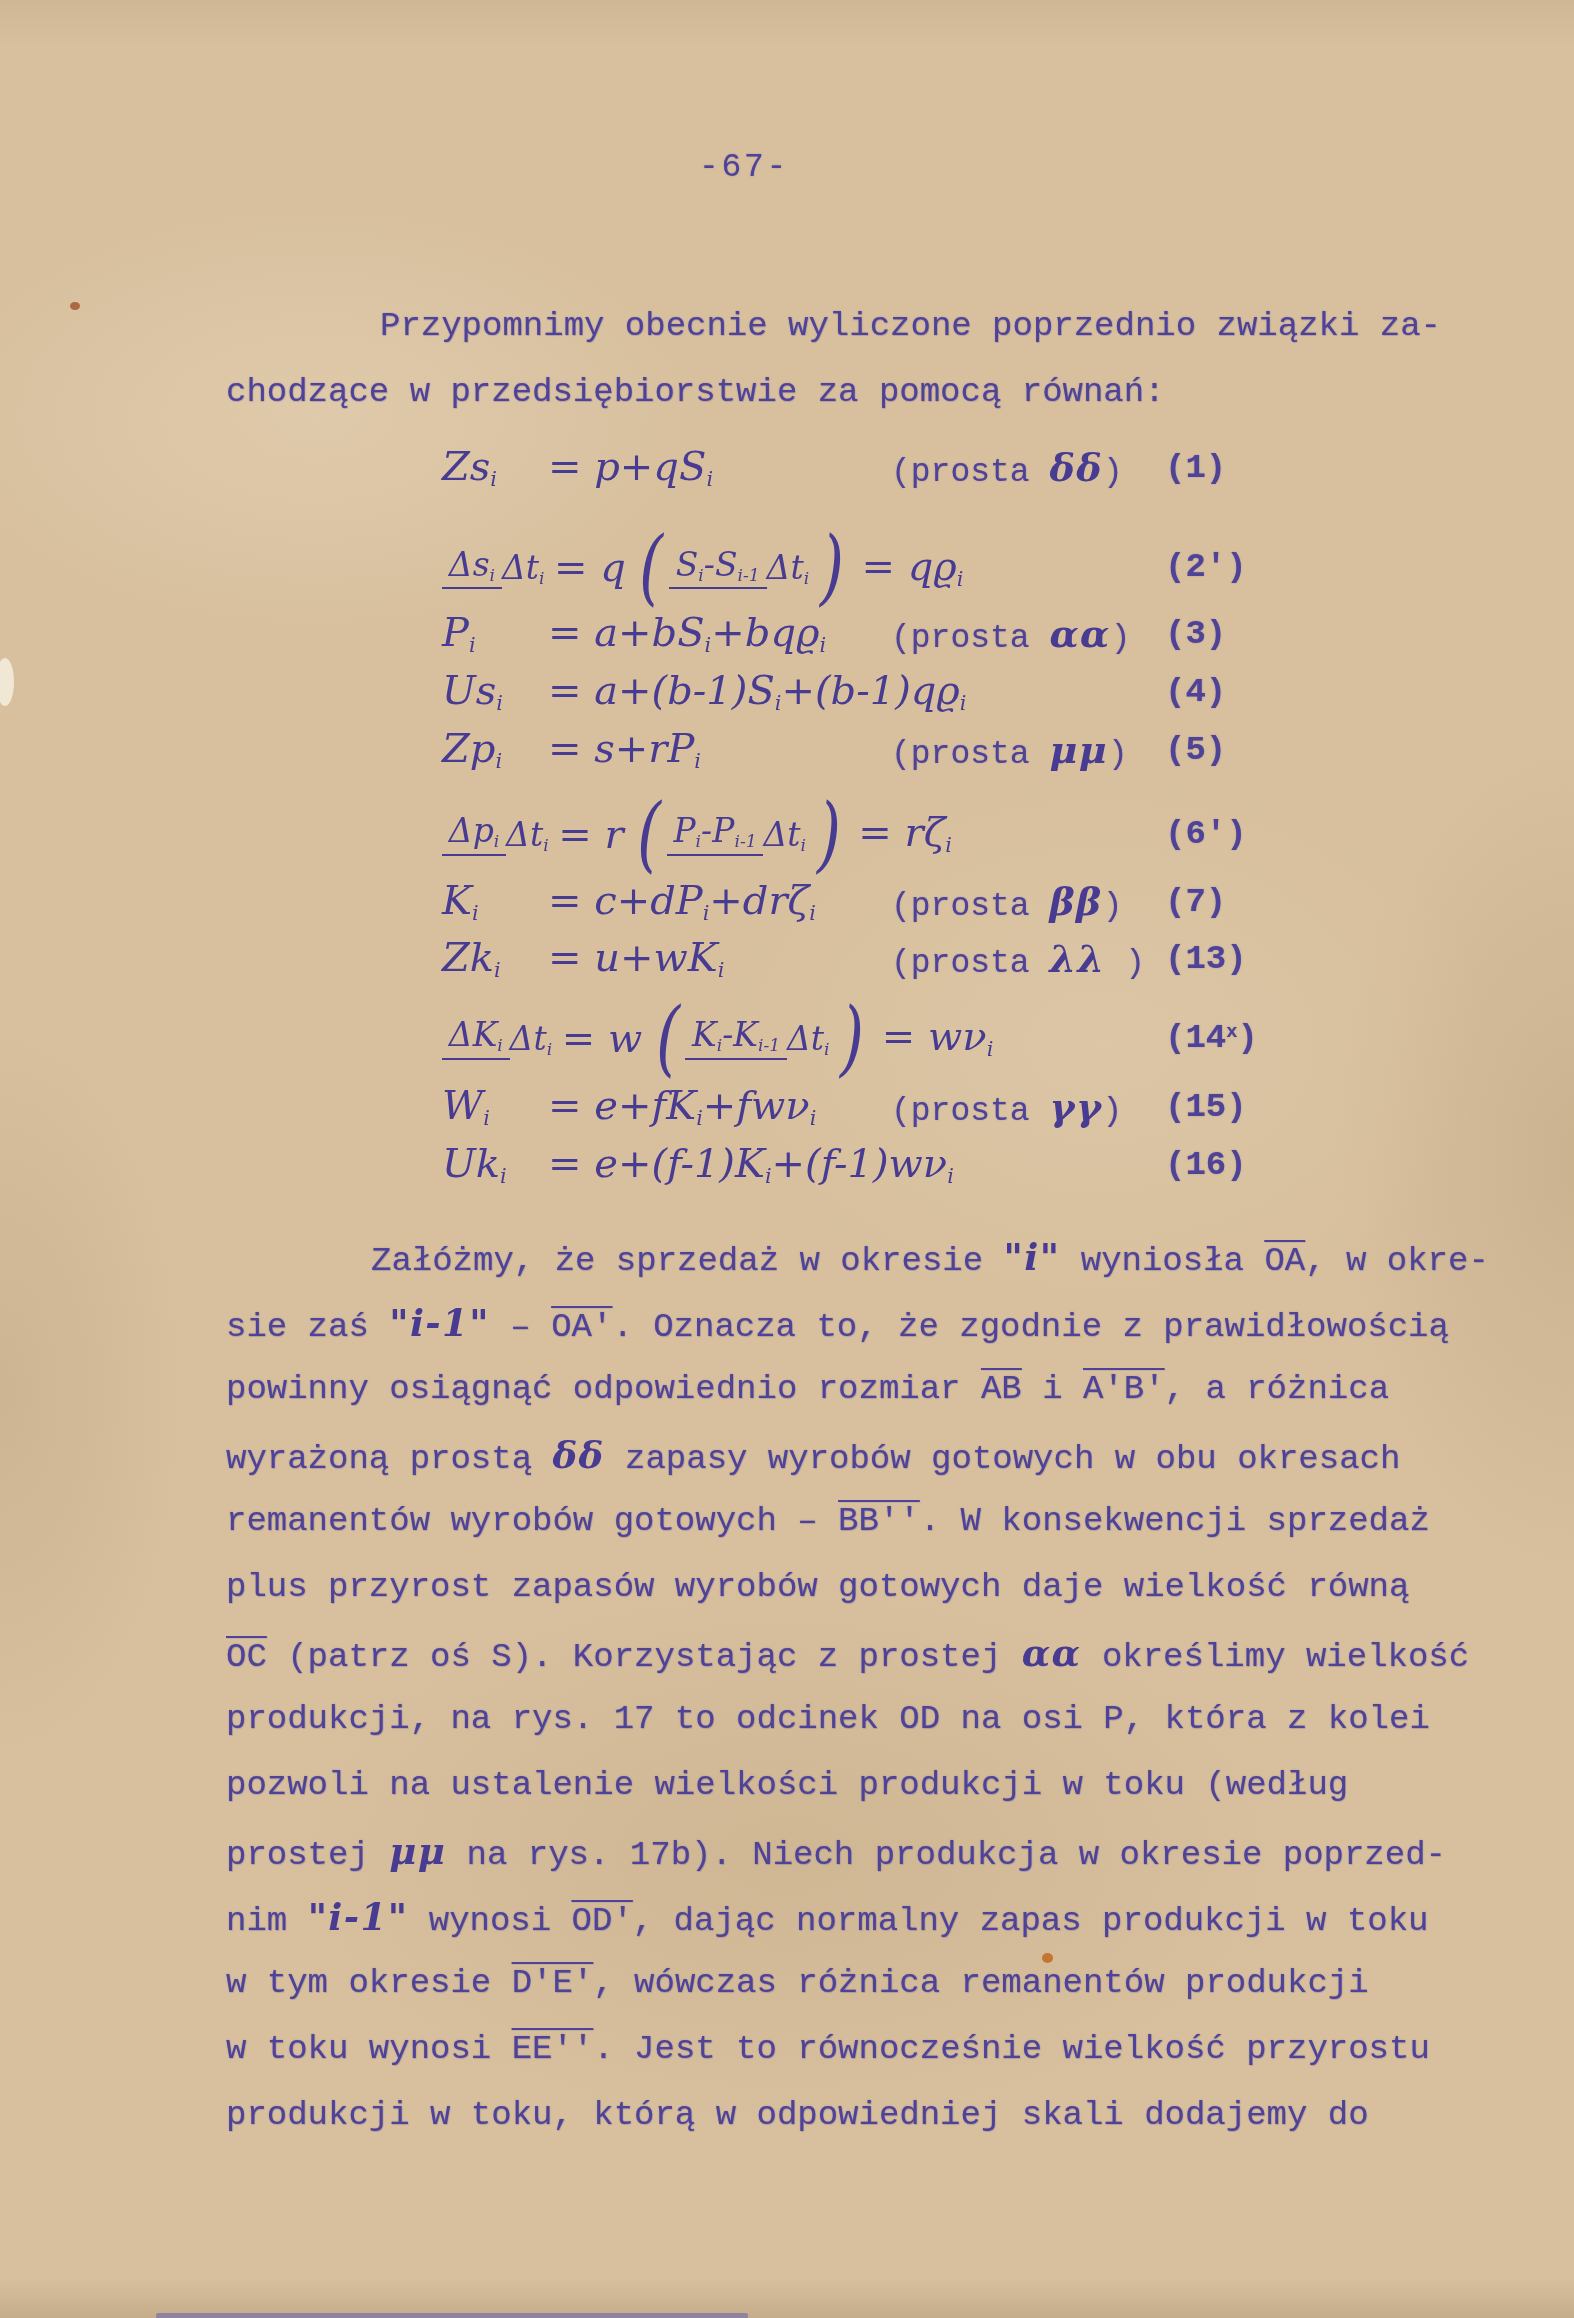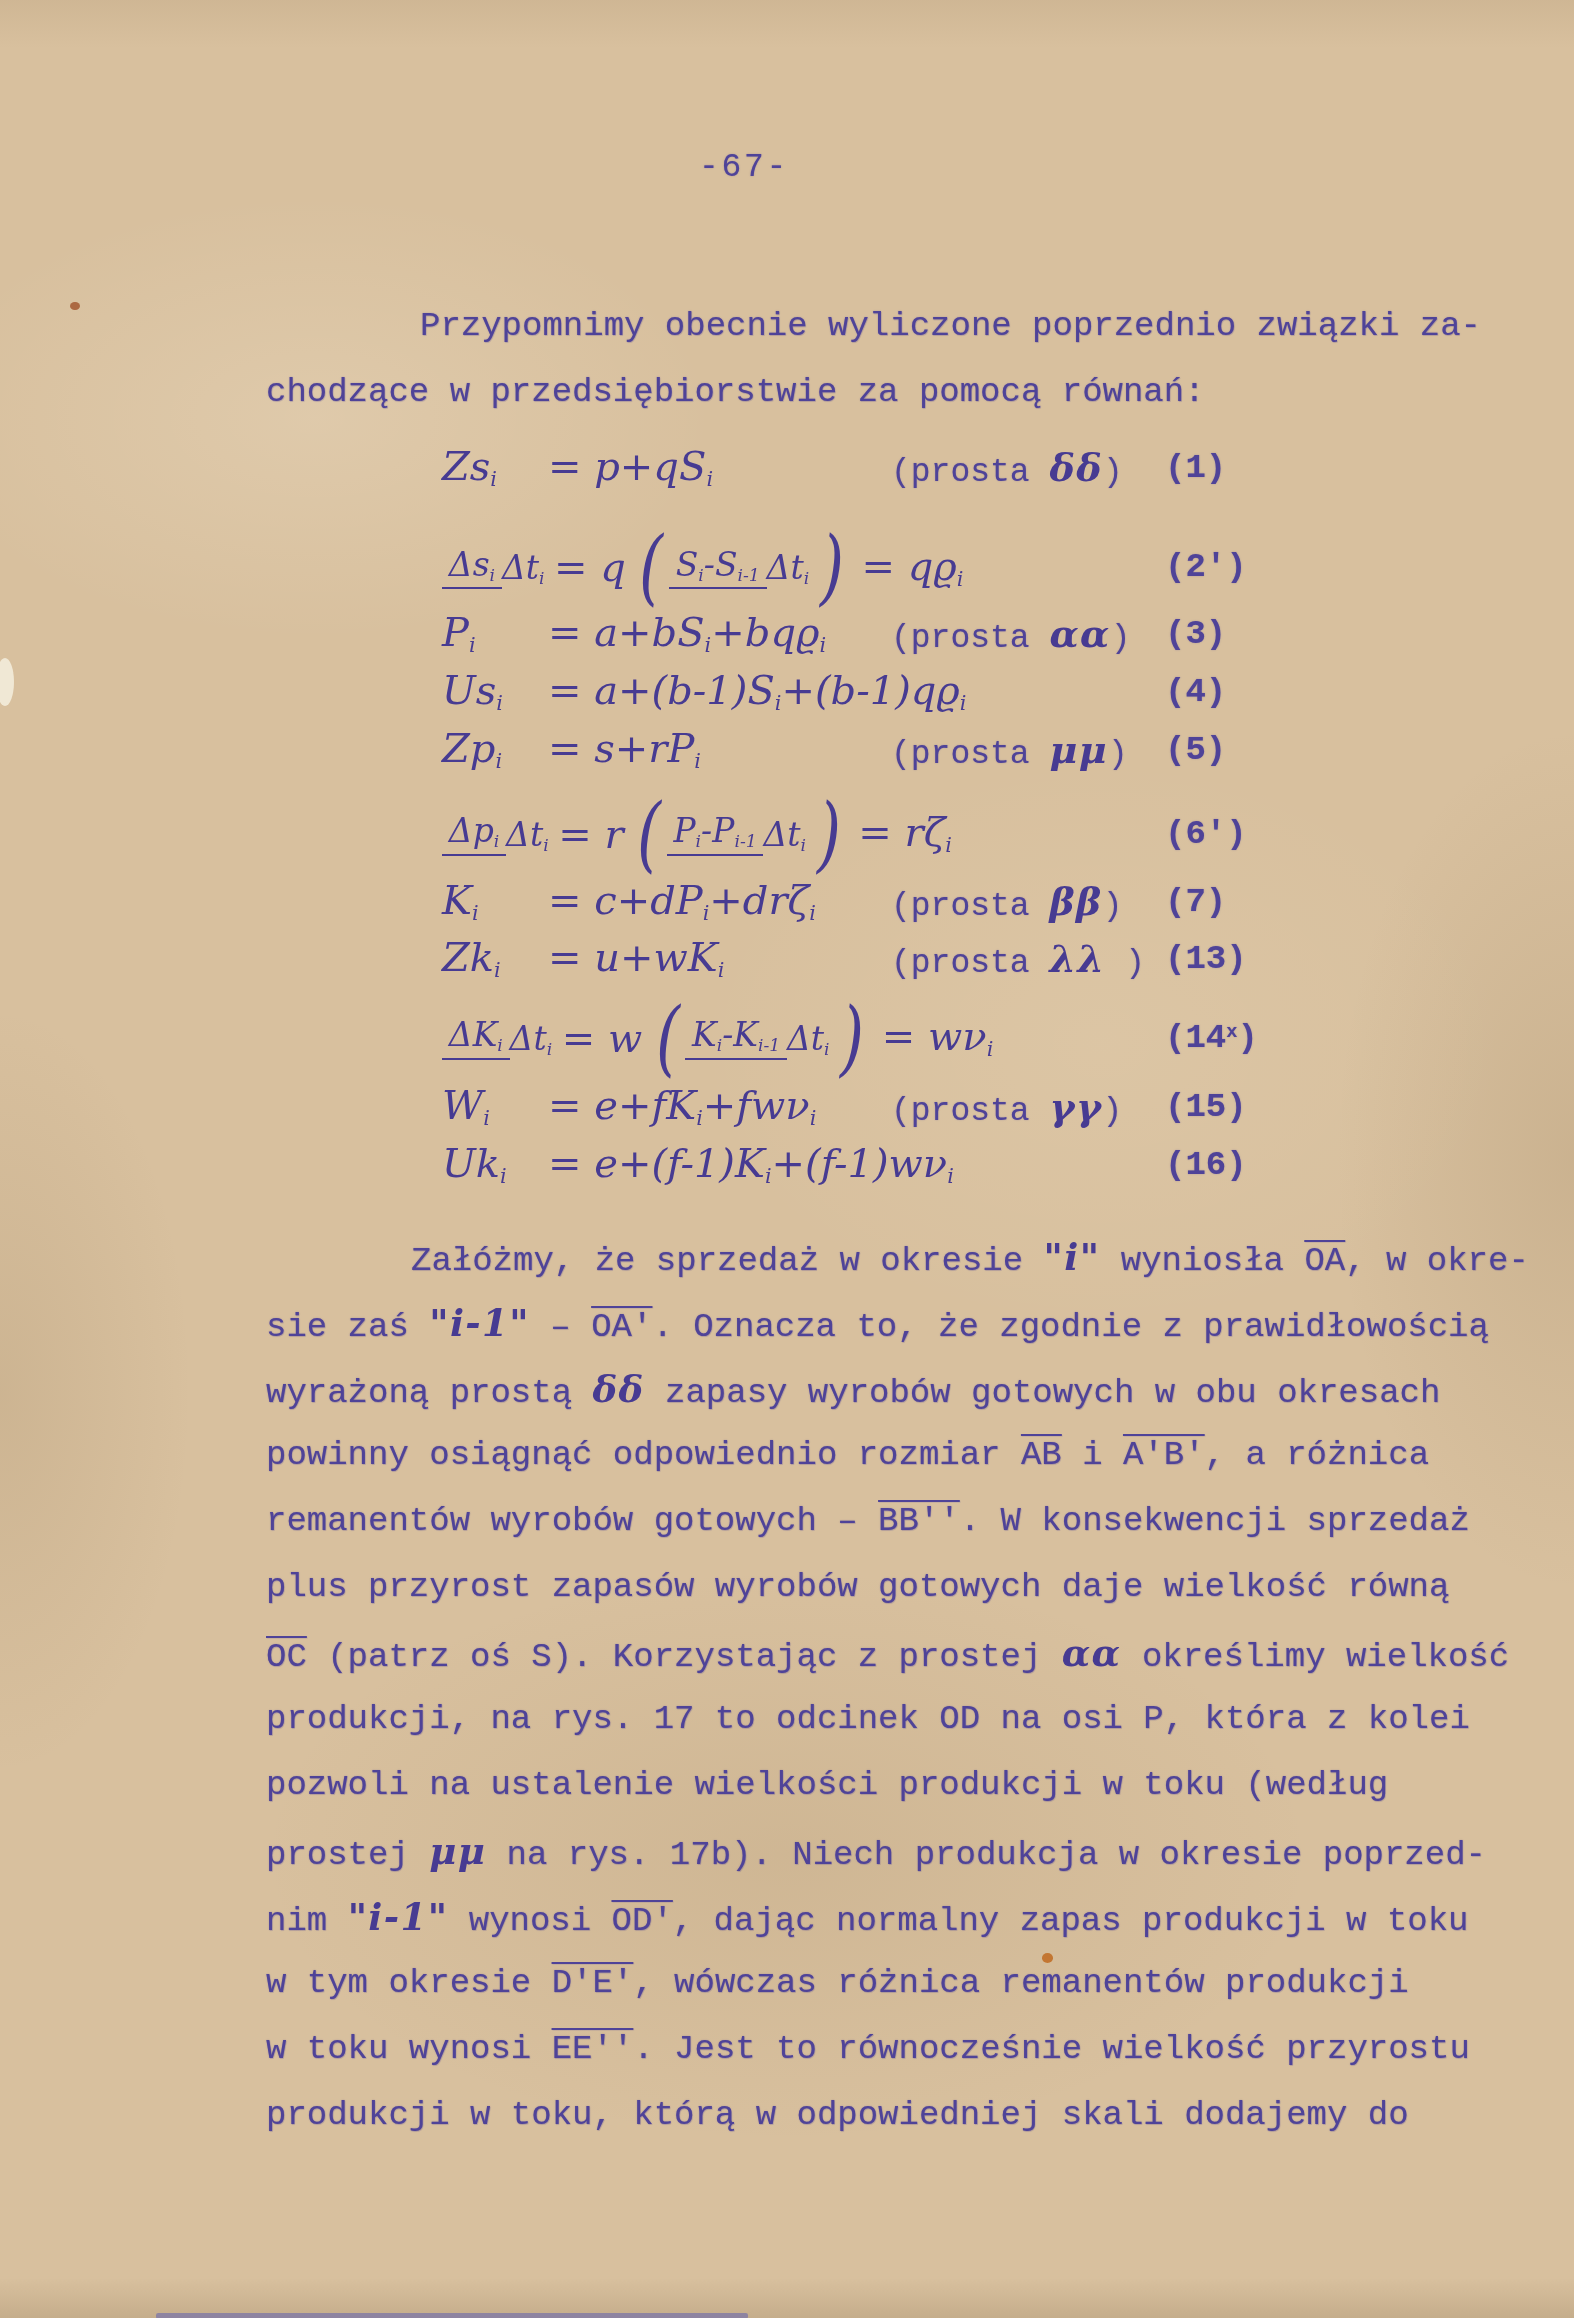--- a/index.html
+++ b/index.html
@@ -26,21 +26,21 @@
       linear-gradient(180deg, rgba(128,100,62,.10), transparent 48px),
       linear-gradient(0deg, rgba(110,86,52,.18), transparent 41px);
   }
   
   .typed, .tline{
     color:var(--ink);
     font-size:34px;
     letter-spacing:0px;
     text-shadow:0 0 1.4px rgba(79,67,152,.45), 0.7px 0.7px 0 rgba(79,67,152,.18);
   }
-  .para{position:absolute;left:226px;margin-left:40px;}
+  .para{position:absolute;left:226px;}
   .tline{height:66px;line-height:66px;white-space:nowrap;}
   .indent1{padding-left:154px;}
   .indent2{padding-left:145px;}
   .ov{text-decoration:overline;text-decoration-thickness:2.1px;}
   .hw{
     font-family:"DejaVu Serif", serif;
     font-style:italic;
     font-size:37px;
     color:var(--ink-hw);
     text-shadow:none;
@@ -229,22 +229,22 @@
           <span class="eq-rhs"><span>= e+(f-1)</span><span>K</span><span class="sub">i</span><span>+(f-1)wν</span><span class="sub">i</span></span>
         </span>
       <span class="eq-num"><span>(16)</span></span>
     </div>
 
   </div>
 
   <div class="para" style="top:1224px">
     <div class="tline indent2"><span>Załóżmy, że sprzedaż w okresie </span><span class="hw">"i"</span><span> wyniosła </span><span class="ov">OA</span><span>, w okre-</span></div>
     <div class="tline"><span>sie zaś </span><span class="hw">"i-1"</span><span> – </span><span class="ov">OA'</span><span>. Oznacza to, że zgodnie z prawidłowością</span></div>
+    <div class="tline"><span>powinny osiągnąć odpowiednio rozmiar </span><span class="ov">AB</span><span> i </span><span class="ov">A'B'</span><span>, a różnica</span></div>
     <div class="tline"><span>wyrażoną prostą </span><span class="hw">δδ</span><span> zapasy wyrobów gotowych w obu okresach</span></div>
-    <div class="tline"><span>powinny osiągnąć odpowiednio rozmiar </span><span class="ov">AB</span><span> i </span><span class="ov">A'B'</span><span>, a różnica</span></div>
     <div class="tline"><span>remanentów wyrobów gotowych – </span><span class="ov">BB''</span><span>. W konsekwencji sprzedaż</span></div>
     <div class="tline"><span>plus przyrost zapasów wyrobów gotowych daje wielkość równą</span></div>
     <div class="tline"><span class="ov">OC</span><span> (patrz oś S). Korzystając z prostej </span><span class="hw">αα</span><span> określimy wielkość</span></div>
     <div class="tline"><span>produkcji, na rys. 17 to odcinek OD na osi P, która z kolei</span></div>
     <div class="tline"><span>pozwoli na ustalenie wielkości produkcji w toku (według</span></div>
     <div class="tline"><span>prostej </span><span class="hw">μμ</span><span> na rys. 17b). Niech produkcja w okresie poprzed-</span></div>
     <div class="tline"><span>nim </span><span class="hw">"i-1"</span><span> wynosi </span><span class="ov">OD'</span><span>, dając normalny zapas produkcji w toku</span></div>
     <div class="tline"><span>w tym okresie </span><span class="ov">D'E'</span><span>, wówczas różnica remanentów produkcji</span></div>
     <div class="tline"><span>w toku wynosi </span><span class="ov">EE''</span><span>. Jest to równocześnie wielkość przyrostu</span></div>
     <div class="tline"><span>produkcji w toku, którą w odpowiedniej skali dodajemy do</span></div>

